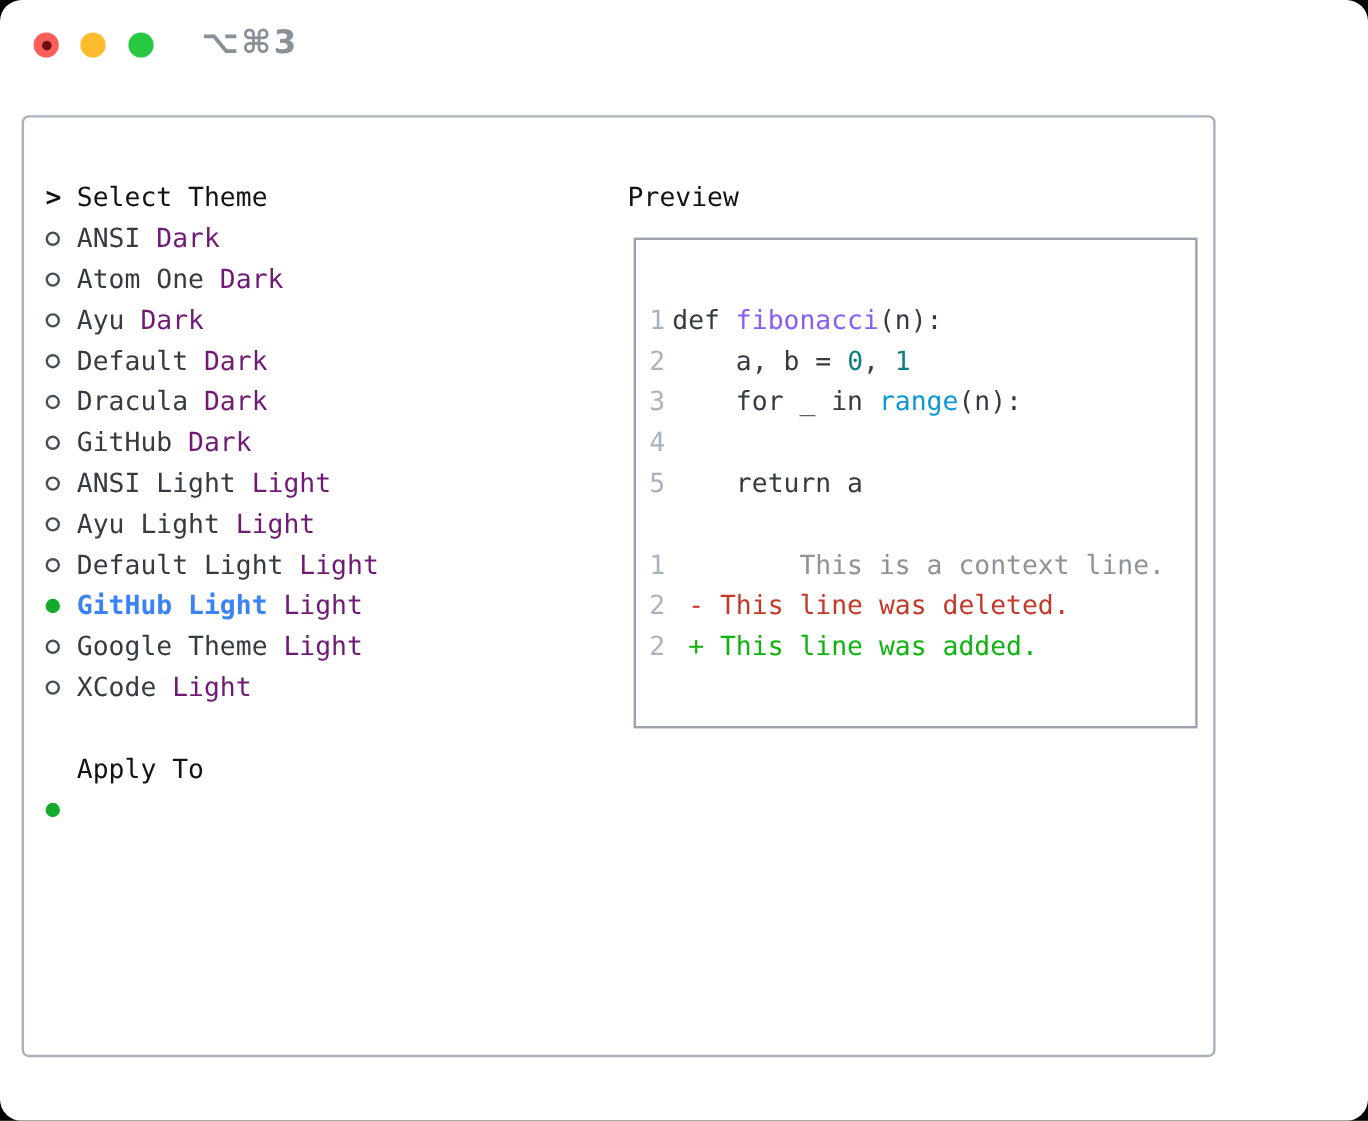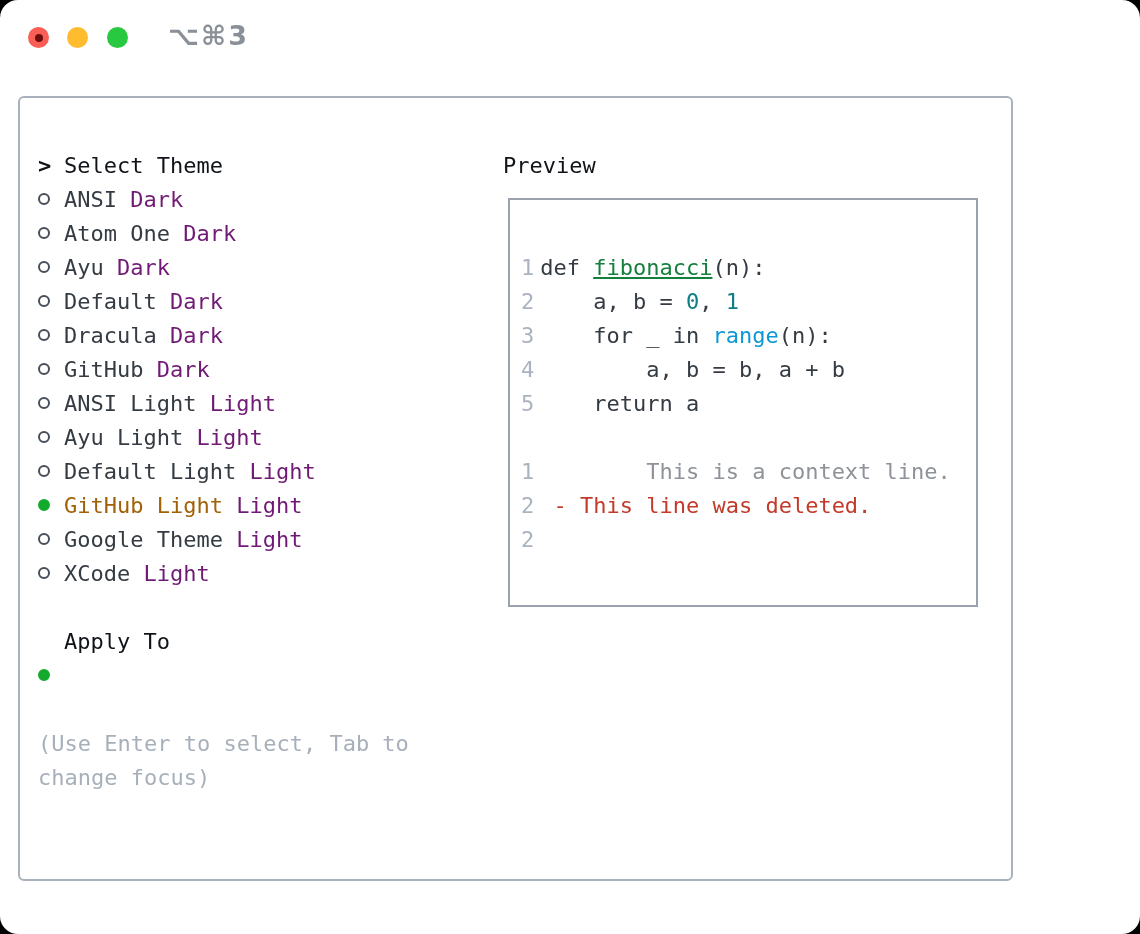--- a/index.html
+++ b/index.html
@@ -41,36 +41,36 @@
   .panel {
     position: absolute; left: 18px; top: 96px;
     width: 995px; height: 785px;
     background: #fff;
     border: 2px solid #a9b2bc;
     border-radius: 6px;
     padding: 50px 20px 0 18px;
   }
   .cols { display: flex; }
   .left-col { width: 465px; flex: none; }
-  .right-col { flex: 1; }
+  .right-col { flex: 1; margin-left: 20px; }
 
   .row {
     height: 34px; display: flex; align-items: center;
     font-size: 22px; color: #343b42; white-space: pre;
   }
   .marker { width: 26px; flex: none; display: flex; align-items: center; }
   .prompt-char { font-weight: bold; color: #101418; }
   .hdr { font-weight: normal; color: #101418; }
   .radio {
     width: 12px; height: 12px; border-radius: 50%;
     border: 2px solid #474f58; flex: none;
   }
   .radio.sel { background: #14aa2d; border-color: #14aa2d; }
   .item-name { color: #343b42; }
-  .item-name.sel { color: #a16207; }
+  .item-name.sel { color: #3b82f6; font-weight: bold; }
   .item-variant { color: #701a75; margin-left: 1ch; }
   .spacer { height: 34px; }
   .help-row { height: 34px; display: flex; align-items: center;
               font-size: 22px; color: #a7b0ba; white-space: pre; }
 
   
   .preview-box {
     margin-top: 16px; margin-left: 5px;
     width: 470px; height: 409px;
     border: 2px solid #9aa3ad;
@@ -80,21 +80,21 @@
   }
   .cline {
     height: 34px; display: flex; align-items: center;
     font-size: 22px; white-space: pre;
   }
   .ln {
     display: inline-block; width: 1ch; margin-right: 6px;
     color: #a9b3bf; text-align: right; flex: none;
   }
   .t-plain    { color: #343b42; }
-  .t-function { color: #15803d; text-decoration: underline; }
+  .t-function { color: #8b5cf6; }
   .t-number   { color: #0d7d84; }
   .t-builtin  { color: #0d97d7; }
   .d-context  { color: #8d9399; }
   .d-deleted  { color: #c43a2a; }
   .d-added    { color: #0fb30f; }
 </style>
 </head>
 <body>
 
 <div class="window">
@@ -140,43 +140,39 @@
           <span class="marker"></span>
           <span class="hdr">Apply To</span>
         </div>
 
         <div id="apply-list">
             <div class="row"><span class="marker"><span class="radio sel"></span></span></div>
           </div>
 
         <div class="spacer"></div>
 
-        <div id="help-text">
-            <div class="help-row">(Use Enter to select, Tab to</div>
-            <div class="help-row">change focus)</div>
-          </div>
       </div>
 
       <div class="right-col">
         <div class="row">
           <span class="hdr">Preview</span>
         </div>
 
         <div class="preview-box">
           <div id="code-lines">
               <div class="cline"><span class="ln">1</span><span class="t-plain">def </span><span class="t-function">fibonacci</span><span class="t-plain">(n):</span></div>
               <div class="cline"><span class="ln">2</span><span class="t-plain">    a, b = </span><span class="t-number">0</span><span class="t-plain">, </span><span class="t-number">1</span></div>
               <div class="cline"><span class="ln">3</span><span class="t-plain">    for _ in </span><span class="t-builtin">range</span><span class="t-plain">(n):</span></div>
-              <div class="cline"><span class="ln">4</span><span class="t-plain">        a, b = b, a + b</span></div>
+              <div class="cline"><span class="ln">4</span></div>
               <div class="cline"><span class="ln">5</span><span class="t-plain">    return a</span></div>
             </div>
           <div class="cline"></div>
           <div id="diff-lines">
               <div class="cline"><span class="ln">1</span><span class="d-context">        This is a context line.</span></div>
               <div class="cline"><span class="ln">2</span><span class="d-deleted"> - This line was deleted.</span></div>
-              <div class="cline"><span class="ln">2</span></div>
+              <div class="cline"><span class="ln">2</span><span class="d-added"> + This line was added.</span></div>
             </div>
         </div>
       </div>
 
     </div>
   </div>
 </div>
 
 </body></html>

